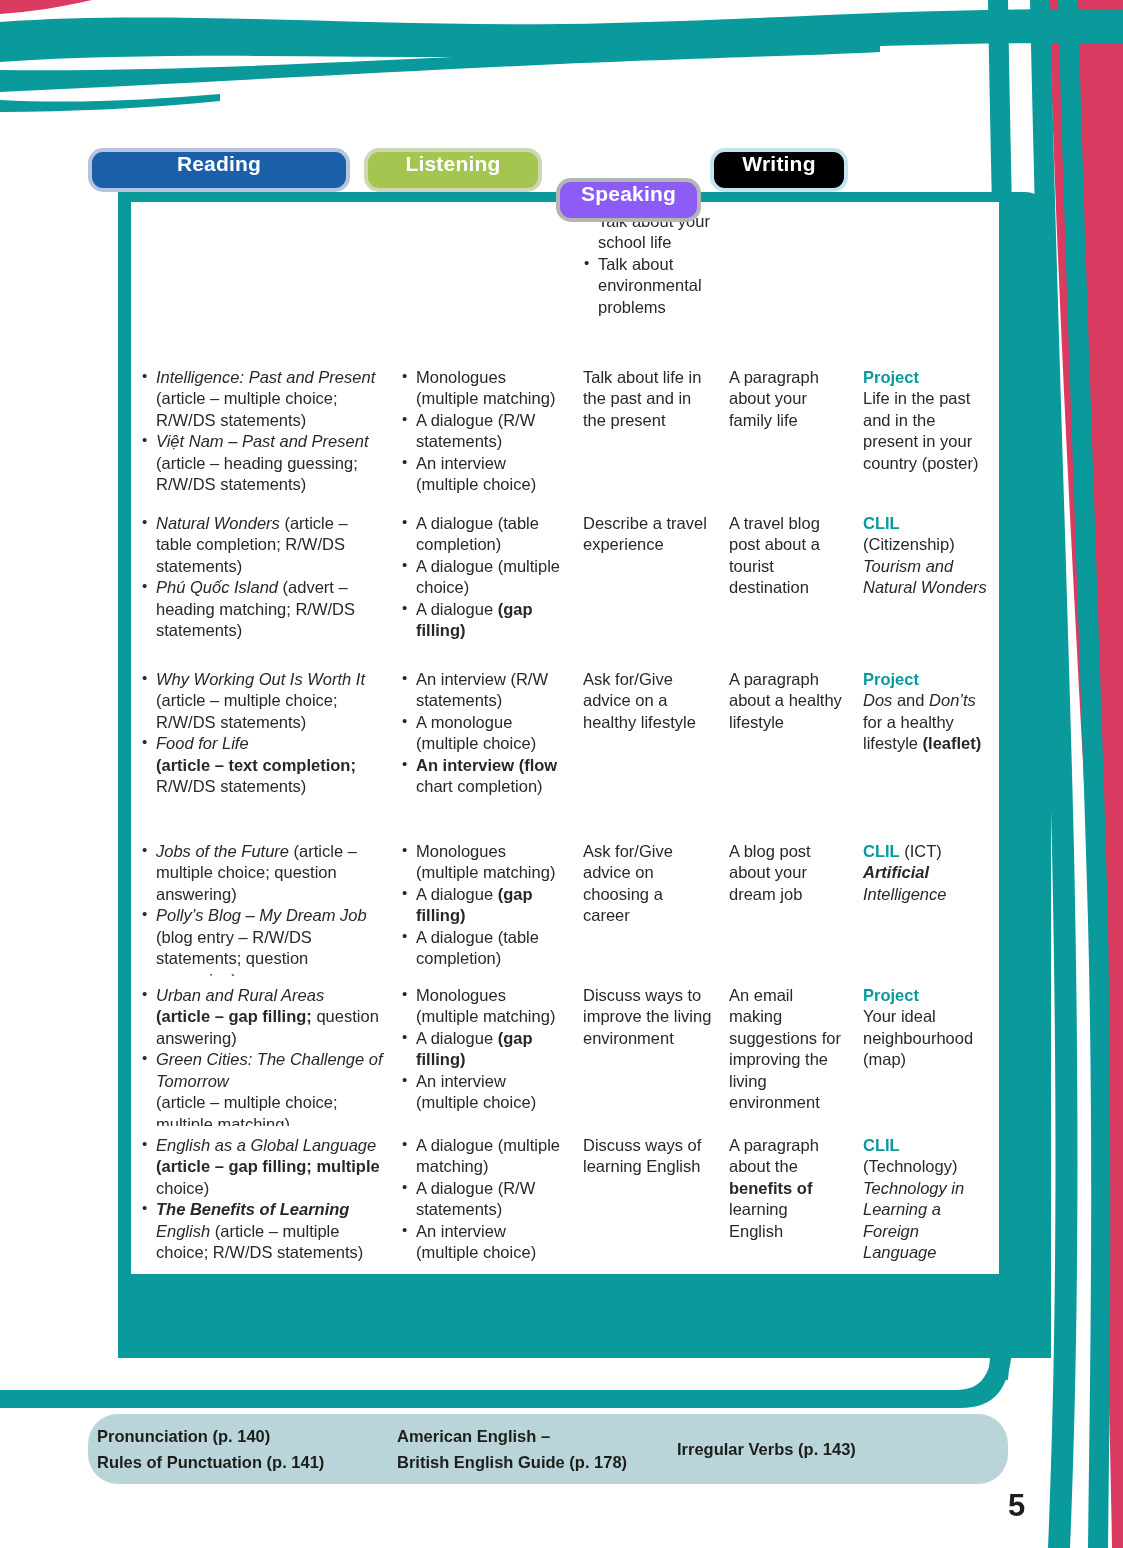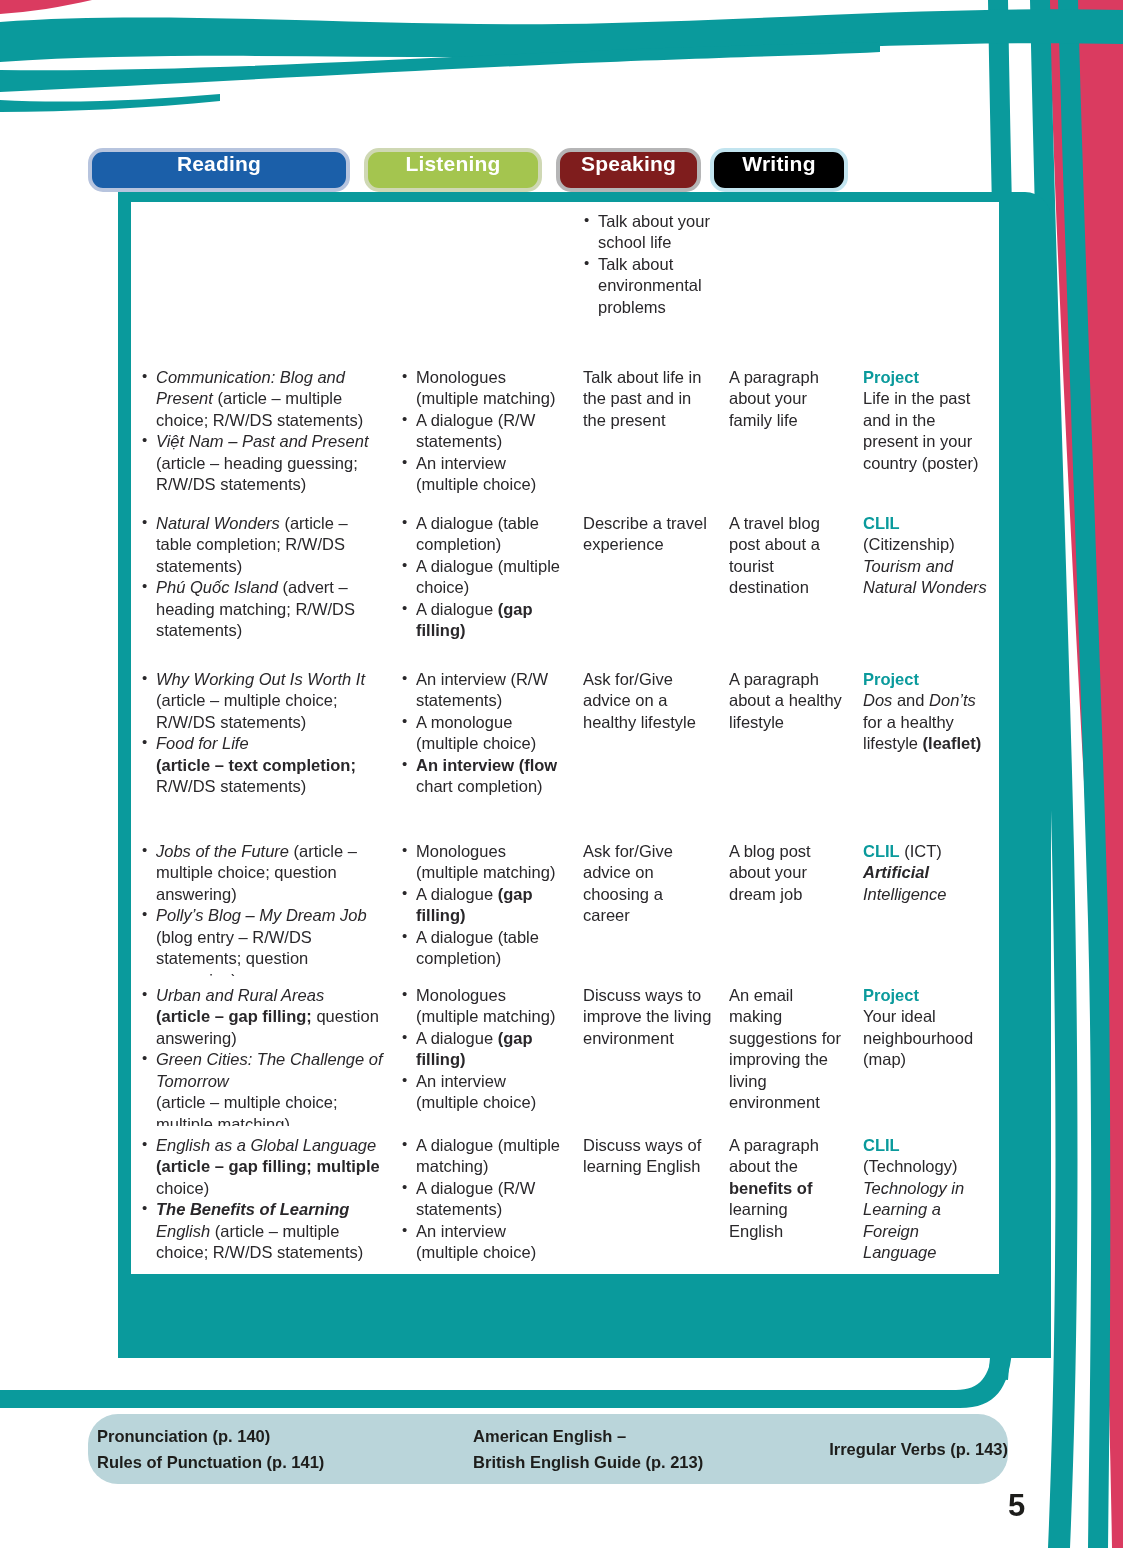--- a/index.html
+++ b/index.html
@@ -32,21 +32,21 @@
   .cell ul{margin:0;padding:0;list-style:none;}
   .cell li{position:relative;padding-left:15px;margin:0;}
   .cell li::before{content:"•";position:absolute;left:1px;top:-1px;font-size:15px;}
   .bold{font-weight:bold;}
   .ital{font-style:italic;}
   .teal-text{color:var(--teal);font-weight:bold;}
 
   
   .footer-box{position:absolute;left:88px;top:1414px;width:920px;height:70px;z-index:2;
               background:#bad5da;border-radius:30px;display:flex;align-items:center;
-              box-sizing:border-box;padding:0 0 0 9px;justify-content:space-between;}
+              box-sizing:border-box;padding:0 0 0 9px;}
   .fcol{font-size:16.5px;font-weight:bold;color:#1d1d1b;line-height:1.6;}
   .fcol:nth-child(1){width:300px;}
   .fcol:nth-child(2){width:280px;}
   .page-number{position:absolute;left:1008px;top:1488px;z-index:2;
                font-size:31px;color:#1d1d1b;font-weight:600;}
 </style>
 <style>.p-teal{fill:#0a9a9c;} .p-pink{fill:#da3b60;}.footer-box{background:#bad5da;}</style></head>
 <body>
 
 <div class="page">
@@ -63,42 +63,42 @@
     <path class="p-teal" d="M0,1408 L960,1408 C996,1408 1008,1388 1012,1352 L1016,1305 L996,1303 L992,1350 C990,1376 980,1390 956,1390 L0,1390 Z"></path>
   </svg>
 
   <div class="tab-bar">
       <div class="tab tab0" style="background: rgb(27, 95, 169); border-color: rgb(183, 196, 222);">
         <span>Reading</span>
       </div>
       <div class="tab tab1" style="background: rgb(164, 197, 79); border-color: rgb(207, 216, 180);">
         <span>Listening</span>
       </div>
-      <div class="tab tab2" style="background: #7f1d1d; border-color: rgb(181, 181, 182);">
+      <div class="tab tab2" style="background: #8b5cf6; border-color: rgb(181, 181, 182); margin-top: 30px;">
         <span>Speaking</span>
       </div>
       <div class="tab tab3" style="background: #000000; border-color: rgb(194, 228, 239);">
         <span>Writing</span>
       </div>
     </div>
 
   <div class="grid">
       <div class="cell col-reading"></div>
       <div class="cell col-listening"></div>
       <div class="cell col-speaking">
         <ul>
           <li><span>Talk about your school life</span></li>
           <li><span>Talk about environmental problems</span></li>
         </ul>
       </div>
       <div class="cell col-writing"></div>
       <div class="cell col-project"></div>
       <div class="cell col-reading">
         <ul>
-          <li><span class="ital">Communication: Blog and Present</span><span> (article – multiple choice; R/W/DS statements)</span></li>
+          <li><span class="ital">Intelligence: Past and Present</span><span> (article – multiple choice; R/W/DS statements)</span></li>
           <li><span class="ital">Việt Nam – Past and Present</span><span> (article – heading guessing; R/W/DS statements)</span></li>
         </ul>
       </div>
       <div class="cell col-listening">
         <ul>
           <li><span>Monologues (multiple matching)</span></li>
           <li><span>A dialogue (R/W statements)</span></li>
           <li><span>An interview (multiple choice)</span></li>
         </ul>
       </div>
@@ -188,21 +188,21 @@
       <div class="cell col-project"><span class="teal-text">CLIL</span><span> (Technology)</span><br><span class="ital">Technology in Learning a Foreign Language</span></div>
     </div>
 
   <div class="footer-box">
       <div class="fcol">
         <div class="fline">Pronunciation (p. 140)</div>
         <div class="fline">Rules of Punctuation (p. 141)</div>
       </div>
       <div class="fcol">
         <div class="fline">American English –</div>
-        <div class="fline">British English Guide (p. 213)</div>
+        <div class="fline">British English Guide (p. 178)</div>
       </div>
       <div class="fcol">
         <div class="fline">Irregular Verbs (p. 143)</div>
       </div>
     </div>
 
   <div class="page-number">5</div>
 
 </div>
 

